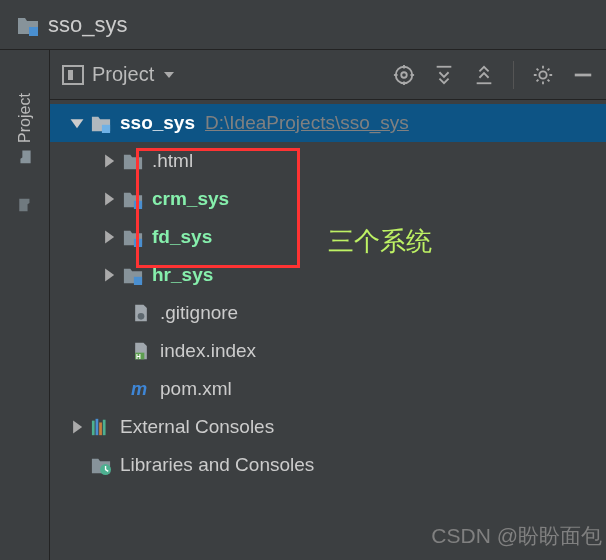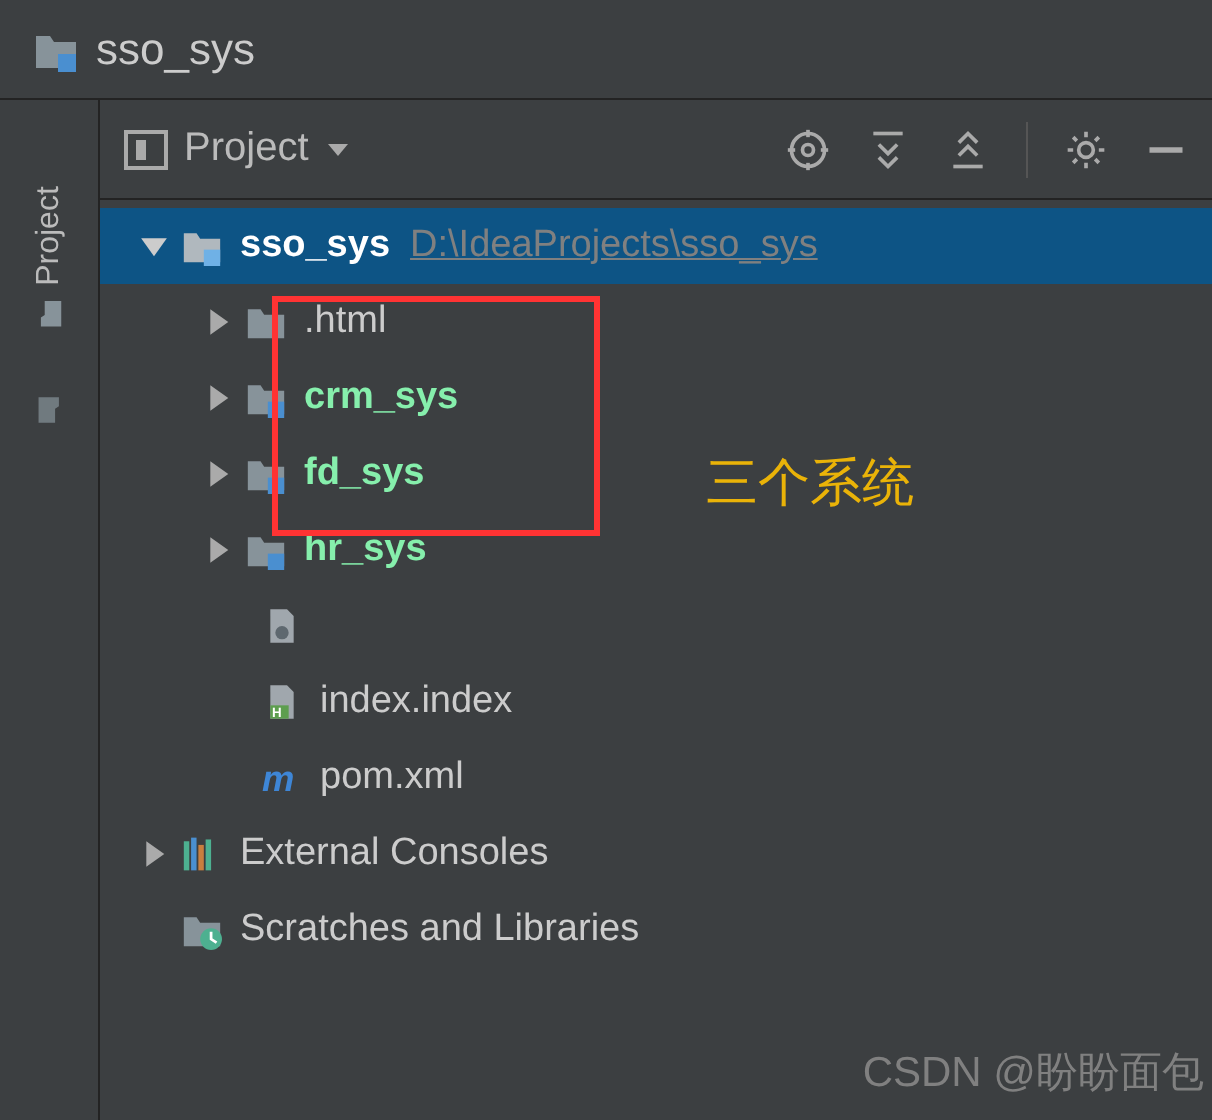--- a/index.html
+++ b/index.html
@@ -50,22 +50,22 @@
     .tree-row .bold { font-weight: 600; color: #86efac; }
     .indent-1 { padding-left: 18px; }
     .indent-2 { padding-left: 50px; }
     .indent-3 { padding-left: 80px; }
     
     .highlight-box {
       position: absolute; border: 3px solid #ff3333;
       left: 86px; top: 48px; width: 164px; height: 120px; pointer-events: none;
     }
     .annotation {
-      position: absolute; color: #eab308; font-size: 26px;
-      left: 278px; top: 124px; font-weight: 500; margin-left: 25px;
+      position: absolute; color: #bef264; font-size: 26px;
+      left: 278px; top: 124px; font-weight: 500;
     }
     .watermark {
       position: absolute; right: 4px; bottom: 10px;
       color: #808080; font-size: 21px;
     }
   </style>
 </head>
 <body>
 
 <div class="header-bar">
@@ -179,20 +179,21 @@
             <path d="M2 4 L9 4 L11 7 L22 7 L22 20 L2 20 Z" fill="#87939a"></path>
             <rect x="13" y="13" width="9" height="9" fill="#4a8fd0"></rect>
           </svg>
         <span class="label bold">hr_sys</span>
       </div>
       <div class="tree-row indent-3">
         <svg class="node-icon" viewBox="0 0 20 24">
             <path d="M3 2 L13 2 L17 6 L17 22 L3 22 Z" fill="#a0a7ad"></path>
             <circle cx="10" cy="16" r="4" fill="#5e686f"></circle>
           </svg>
+        <span class="label">.gitignore</span>
       </div>
       <div class="tree-row indent-3">
         <svg class="node-icon" viewBox="0 0 20 24">
             <path d="M3 2 L13 2 L17 6 L17 22 L3 22 Z" fill="#a0a7ad"></path>
             <rect x="3" y="14" width="11" height="8" fill="#5d9e4f"></rect>
             <text x="4" y="21" font-size="8" fill="#fff" font-weight="bold">H</text>
           </svg>
         <span class="label">index.index</span>
       </div>
       <div class="tree-row indent-3">
@@ -212,21 +213,21 @@
             <rect x="14" y="3" width="3" height="17" fill="#4db090"></rect>
           </svg>
         <span class="label">External Consoles</span>
       </div>
       <div class="tree-row indent-1" style="padding-left:40px">
         <svg class="node-icon" viewBox="0 0 24 22">
             <path d="M2 4 L9 4 L11 7 L22 7 L22 20 L2 20 Z" fill="#87939a"></path>
             <circle cx="17" cy="16" r="6" fill="#4db090"></circle>
             <path d="M17 12 L17 16 L20 18" stroke="#fff" stroke-width="1.5" fill="none"></path>
           </svg>
-        <span class="label">Scratches and Libraries</span>
+        <span class="label">Libraries and Consoles</span>
       </div>
 
       <div class="highlight-box"></div>
       <div class="annotation">三个系统</div>
     </div>
   </div>
 </div>
 
 <div class="watermark">CSDN @盼盼面包</div>
 

